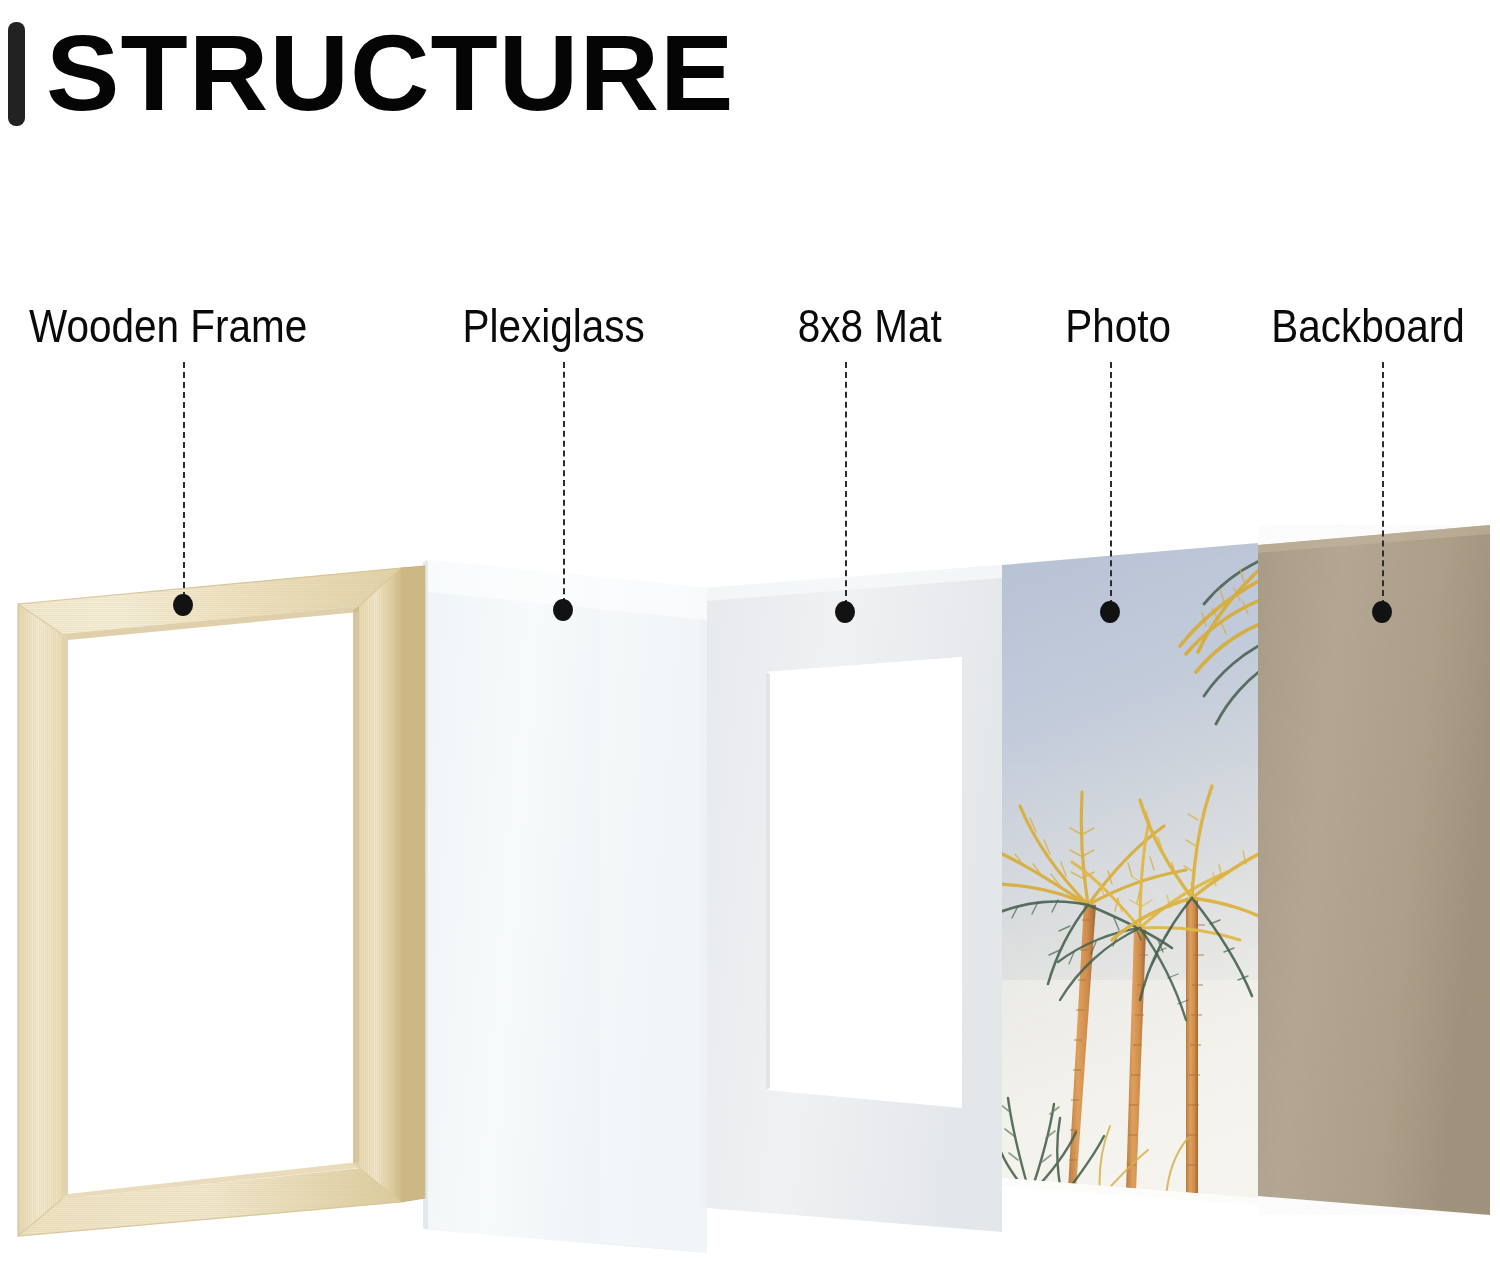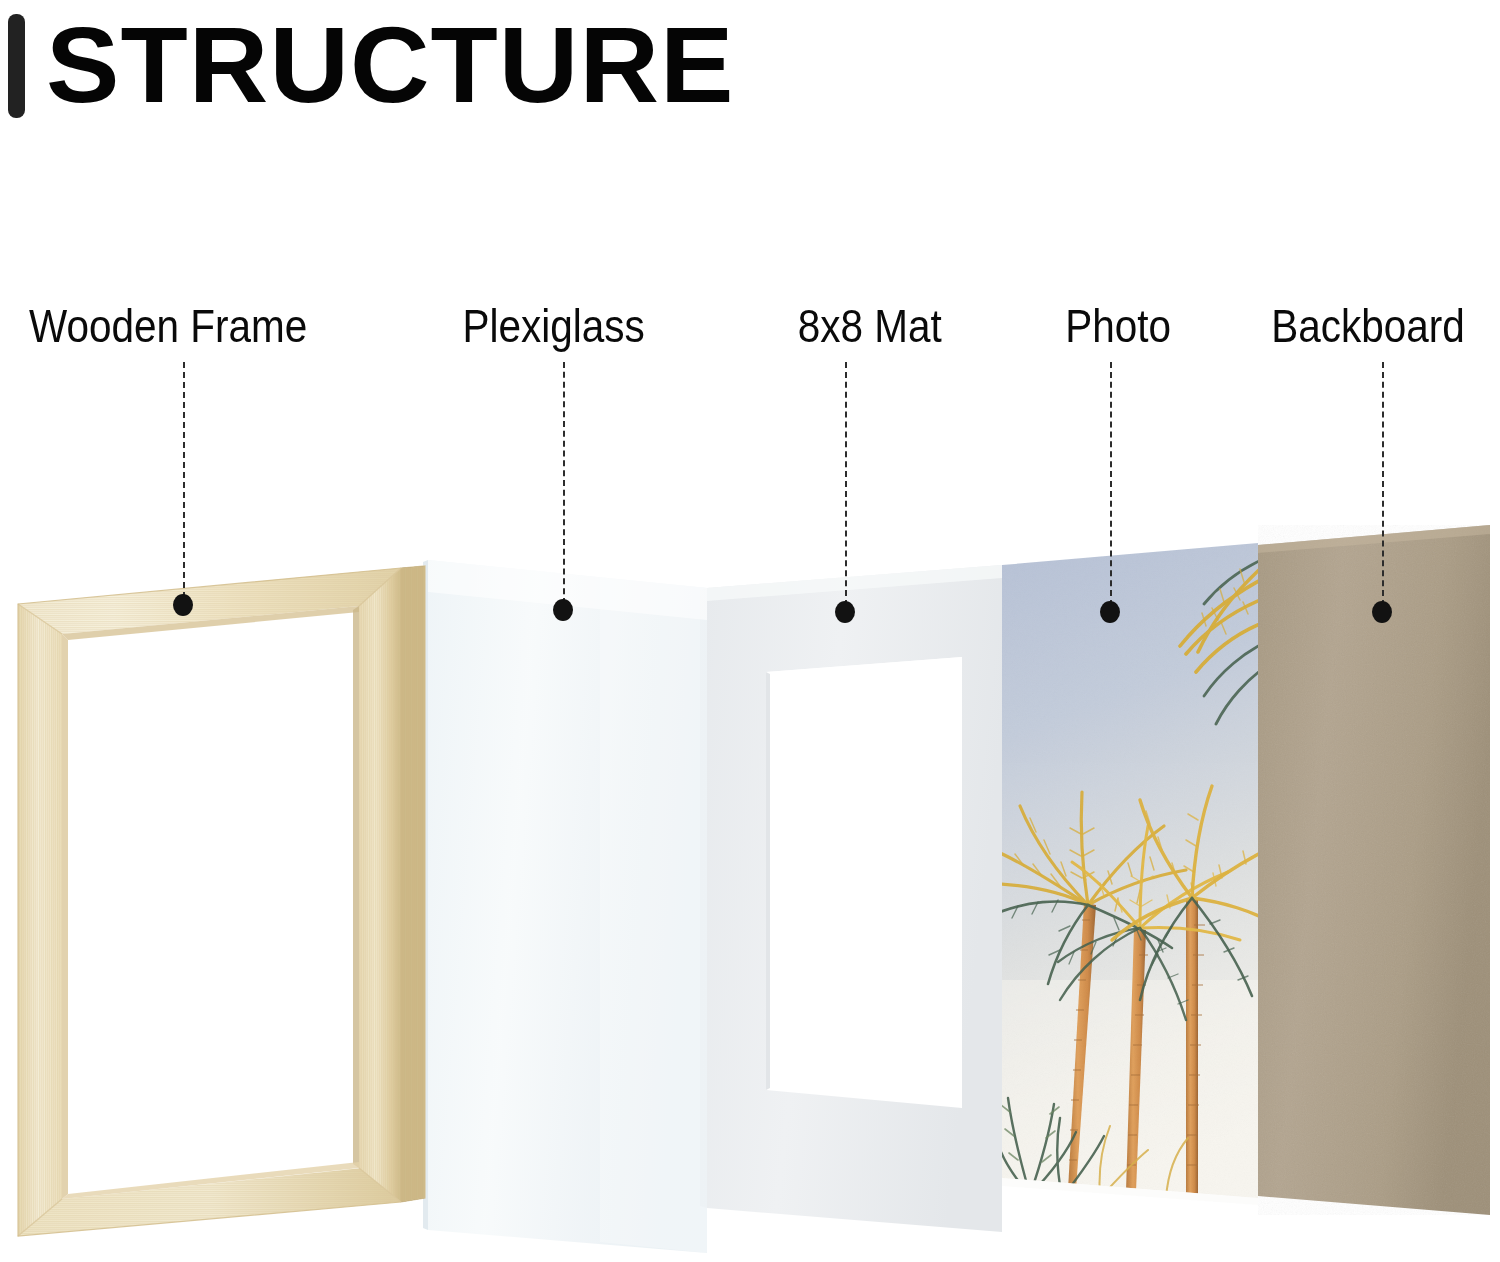--- a/index.html
+++ b/index.html
@@ -7,21 +7,21 @@
   body{
     width:1500px;height:1262px;
     background:#ffffff;
     font-family:"Liberation Sans", sans-serif;
     overflow:hidden;
     position:relative;
   }
   #stage{position:absolute;left:0;top:0;width:1500px;height:1262px;}
 
   
-  .title-row{position:absolute;left:0;top:0;width:1500px;height:150px;}
+  .title-row{position:absolute;left:0;top:8px;width:1500px;height:150px;}
   .title-bar{
     position:absolute;left:8px;top:14px;width:17px;height:104px;
     background:#222222;border-radius:8px;
   }
   .title-text{
     position:absolute;left:46px;top:6px;
     font-size:108px;line-height:118px;font-weight:bold;
     letter-spacing:1px;color:#050505;
     font-family:"Liberation Sans", sans-serif;
     transform:scaleX(1.02);transform-origin:left top;

